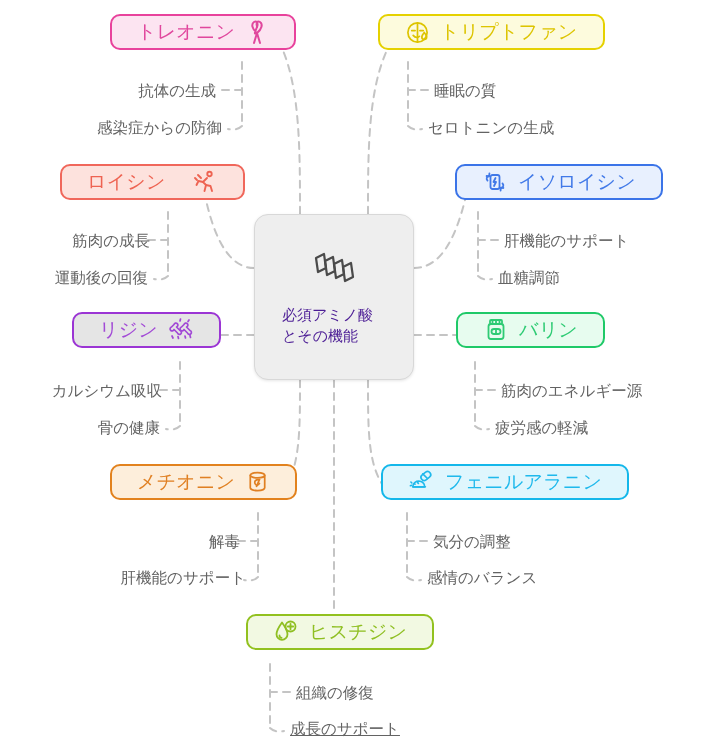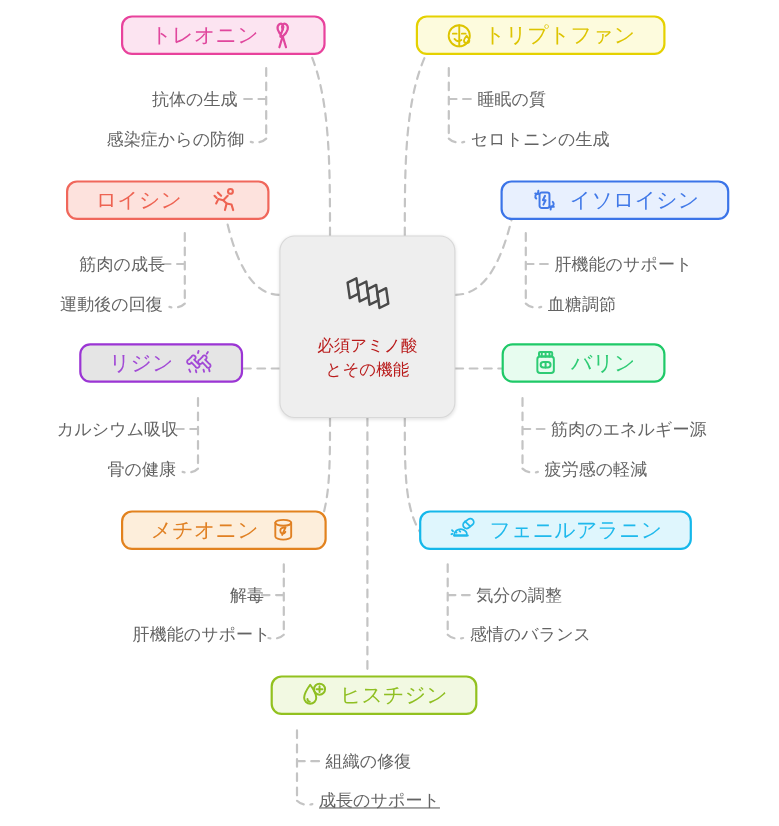--- a/index.html
+++ b/index.html
@@ -40,22 +40,22 @@
     display: flex;
     flex-direction: column;
     align-items: center;
     justify-content: center;
     box-shadow: 0 1px 3px rgba(0,0,0,0.10);
   }
   .center-icon { margin-bottom: 10px; }
   .center-label {
     font-size: 15px;
     line-height: 1.42;
-    color: #b91c1c;
-    text-align: center;
+    color: #4c1d95;
+    text-align: left;
     width: 104px;
     word-break: break-all;
   }
 
   
   .node {
     position: absolute;
     display: flex;
     align-items: center;
     border-radius: 10px;

